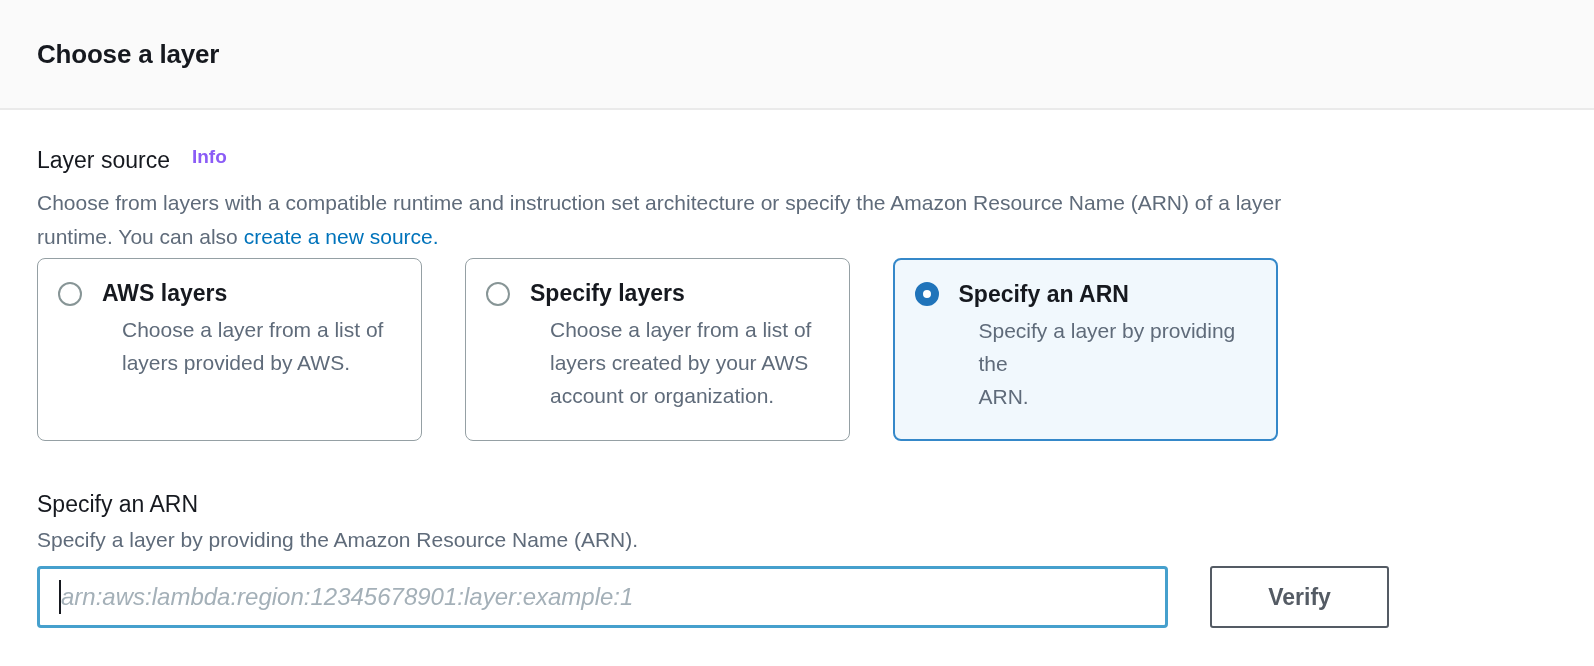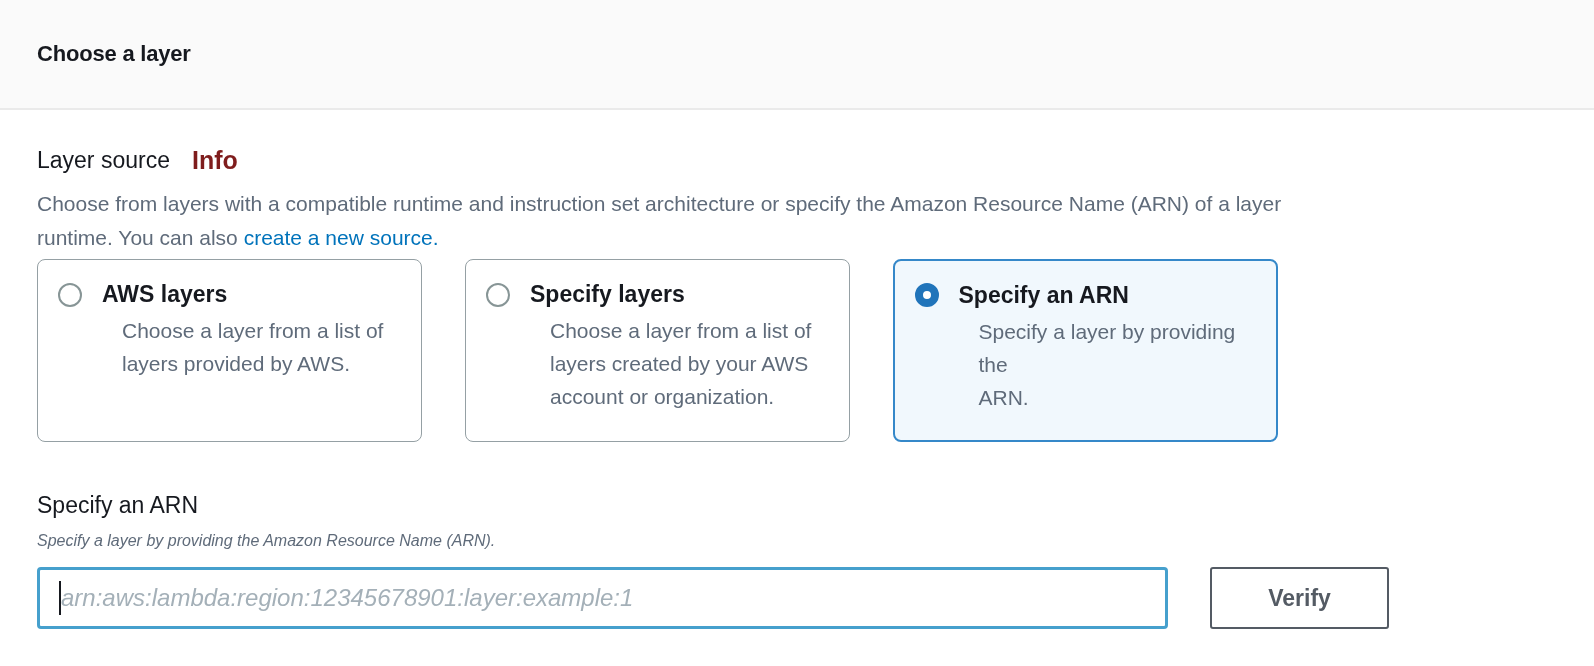--- a/index.html
+++ b/index.html
@@ -16,34 +16,34 @@
   
   .panel-header {
     height: 110px;
     background: #fafafa;
     border-bottom: 2px solid #eaeaea;
     display: flex;
     align-items: center;
     padding-left: 37px;
   }
   .panel-title {
-    font-size: 22px;
+    font-size: 26px;
     font-weight: 700;
     letter-spacing: -0.2px;
     margin: 0;
     color: #16191f;
   }
 
   
   .panel-body { padding: 36px 36px 0 37px; }
 
   .label-row { display: flex; align-items: flex-start; }
   .field-label { font-size: 23px; line-height: 28px; color: #16191f; }
   .info-link {
-    font-size: 25px; font-weight: 700; color: #7f1d1d;
+    font-size: 19px; font-weight: 700; color: #8b5cf6;
     margin-left: 22px; text-decoration: none; cursor: pointer;
   }
 
   .section-desc {
     margin-top: 12px;
     font-size: 21px;
     line-height: 34px;
     color: #5f6b7a;
     max-width: 1500px;
   }
@@ -81,21 +81,21 @@
   .card-desc {
     margin-left: 64px;
     margin-top: 6px;
     font-size: 21px;
     line-height: 33px;
     color: #5f6b7a;
   }
 
   
   .arn-label { margin-top: 49px; font-size: 23px; line-height: 28px; color: #16191f; }
-  .arn-desc  { margin-top: 9px; font-size: 16px; line-height: 26px; color: #5f6b7a; font-style: italic; }
+  .arn-desc  { margin-top: 9px; font-size: 21px; line-height: 26px; color: #5f6b7a; }
 
   .input-row { display: flex; align-items: center; margin-top: 13px; }
   .arn-input-wrap {
     position: relative;
     width: 1131px; height: 62px;
     border: 3px solid #46a0cd;
     border-radius: 4px;
     background: #ffffff;
     display: flex;
     align-items: center;

